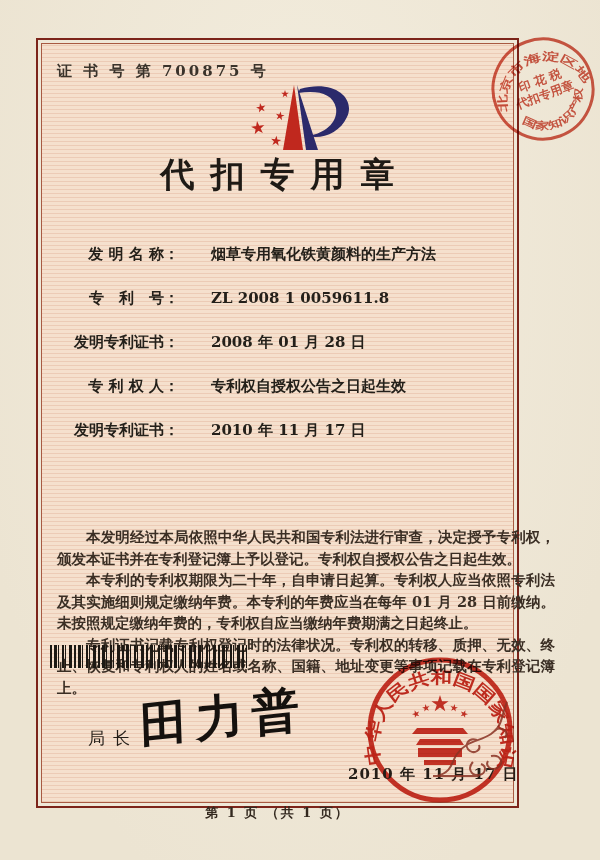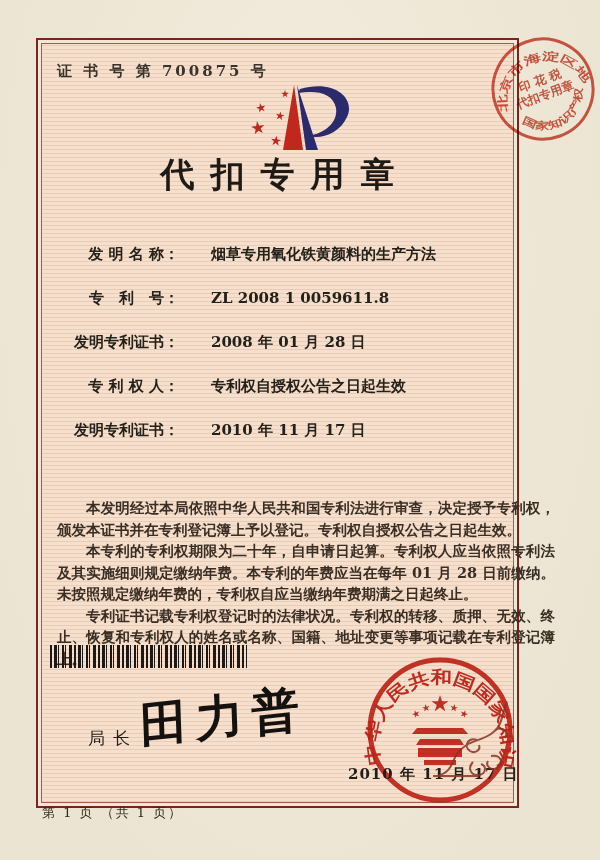--- a/index.html
+++ b/index.html
@@ -30,21 +30,21 @@
   .logo { position:absolute; left:186px; top:40px; width:150px; height:68px; }
   .title {
     position:absolute; left:0; right:0; top:108px; margin:0;
     text-align:center; font-size:34px; font-weight:700;
     letter-spacing:16px; text-indent:16px; color:#1f1a15;
   }
   .fields { position:absolute; left:15px; top:201px; right:14px;text-align:right; }
   .field-row { display:flex; margin-bottom:25px; font-size:15px; font-weight:600; }
   .field-label { flex:0 0 122px; white-space:nowrap; color:#24201a; }
   .field-value { white-space:nowrap; color:#24201a;margin-left:32px; }
-  .paragraphs { position:absolute; left:15px; top:453px; width:498px; }
+  .paragraphs { position:absolute; left:15px; top:482px; width:498px; }
   .paragraphs p {
     margin:0; font-size:14.5px; line-height:21.5px;
     text-align:justify; text-indent:2em; font-weight:600; color:#3a2e24;
   }
   .barcode {
     position:absolute; left:8px; top:601px; width:197px; height:23px;
     background: repeating-linear-gradient(90deg,
       #1d1813 0 2px, transparent 2px 4px,
       #1d1813 4px 7px, transparent 7px 8px,
       #1d1813 8px 9px,  transparent 9px 12px,
@@ -60,22 +60,22 @@
     position:absolute; left:98px; top:650px;
     font-size:48px; font-weight:700; letter-spacing:8px; color:#15110e;
     transform:rotate(-6deg) skewX(-4deg); transform-origin:left center;
   }
   .seal { position:absolute; left:310px; top:598px; width:176px; height:176px; mix-blend-mode:multiply; }
   .seal-date {
     position:absolute; left:306px; top:721px; font-size:15px; font-weight:700;
     letter-spacing:1px; color:#241e18; white-space:nowrap;
   }
   .footer-page {
-    position:absolute; left:0; right:0; top:760px; 
-    font-size:13px; letter-spacing:2px; color:#33291f; font-weight:400;
+    position:absolute; left:0; right:0; top:760px; text-align:center;
+    font-size:13px; letter-spacing:2px; color:#33291f; font-weight:700;
   }
   .ornament { position:absolute; right:2px; bottom:18px; width:78px; height:84px; }
   .tax-stamp {
     position:absolute; left:486px; top:32px; width:114px; height:114px;
     transform:rotate(-20deg); mix-blend-mode:multiply; opacity:.9;
   }
 </style>
 </head>
 <body>
 

